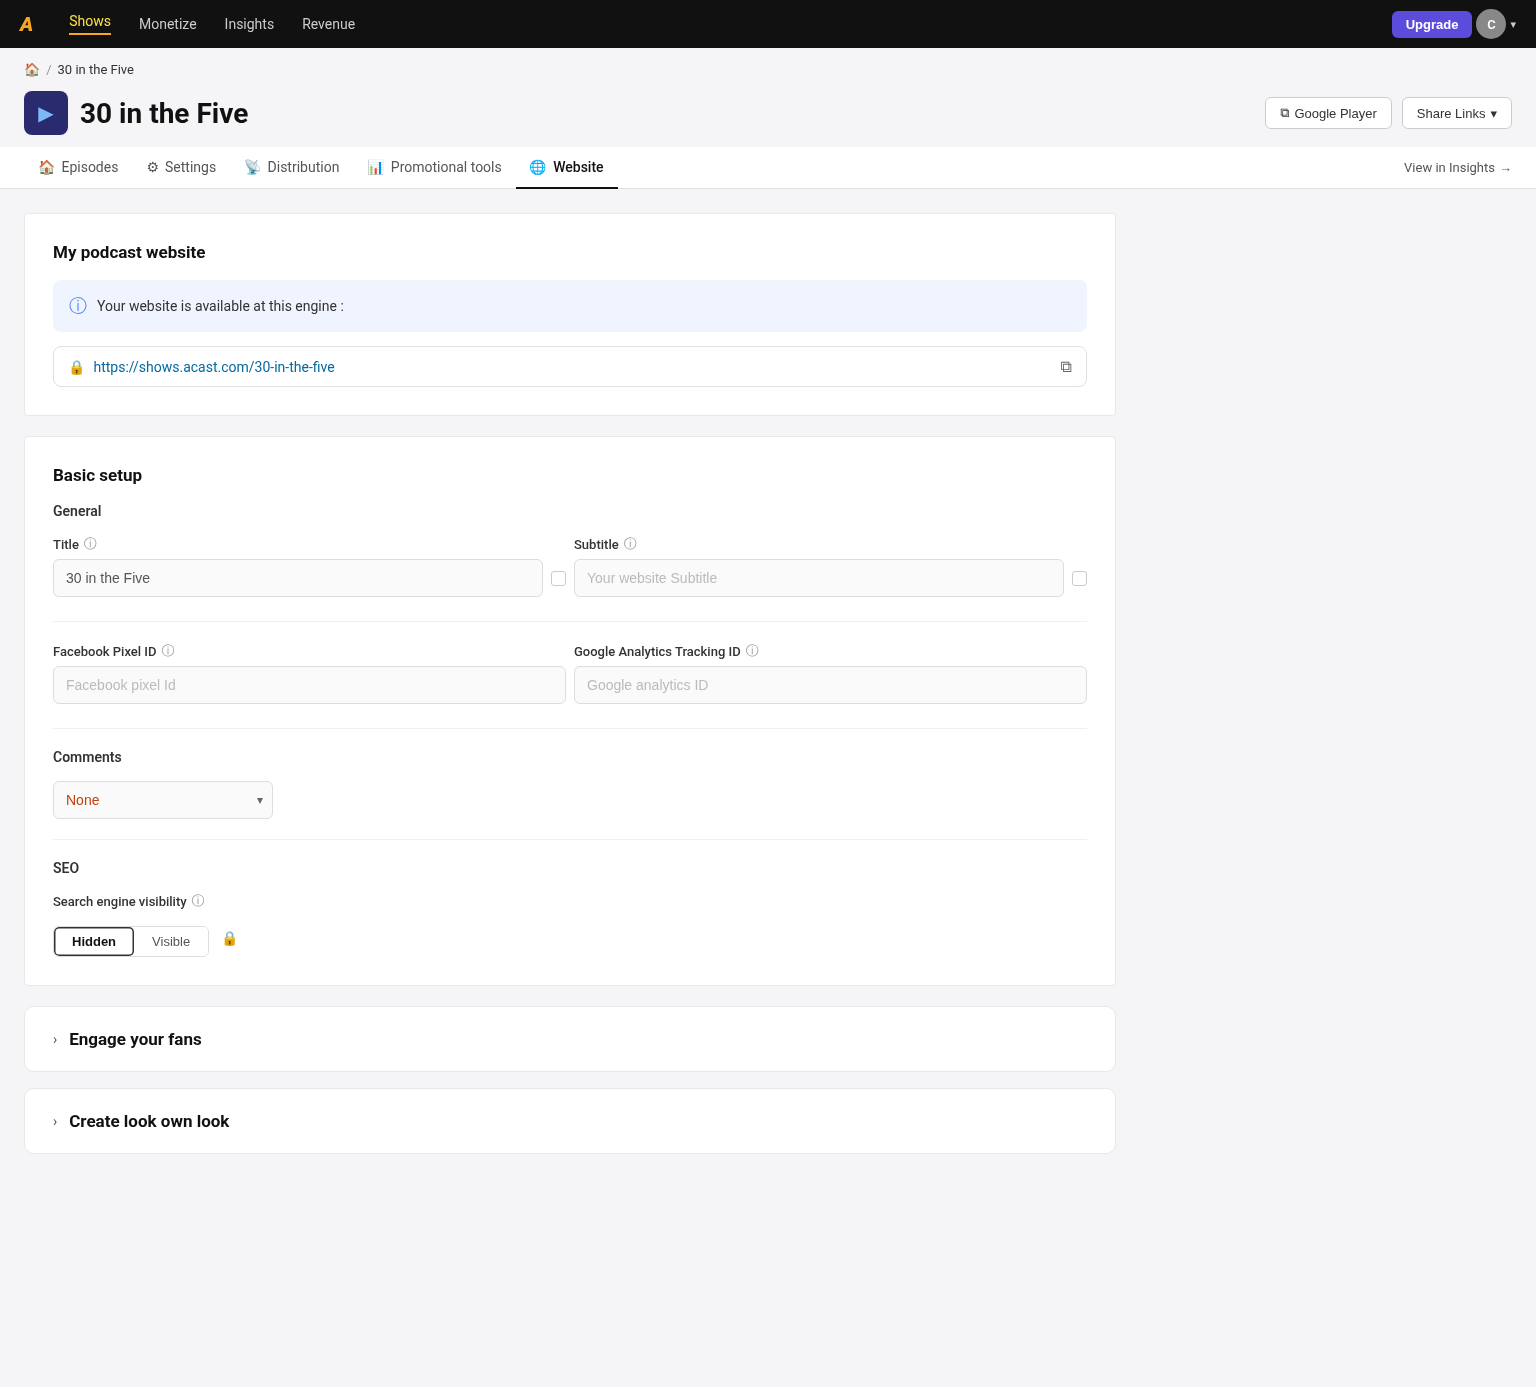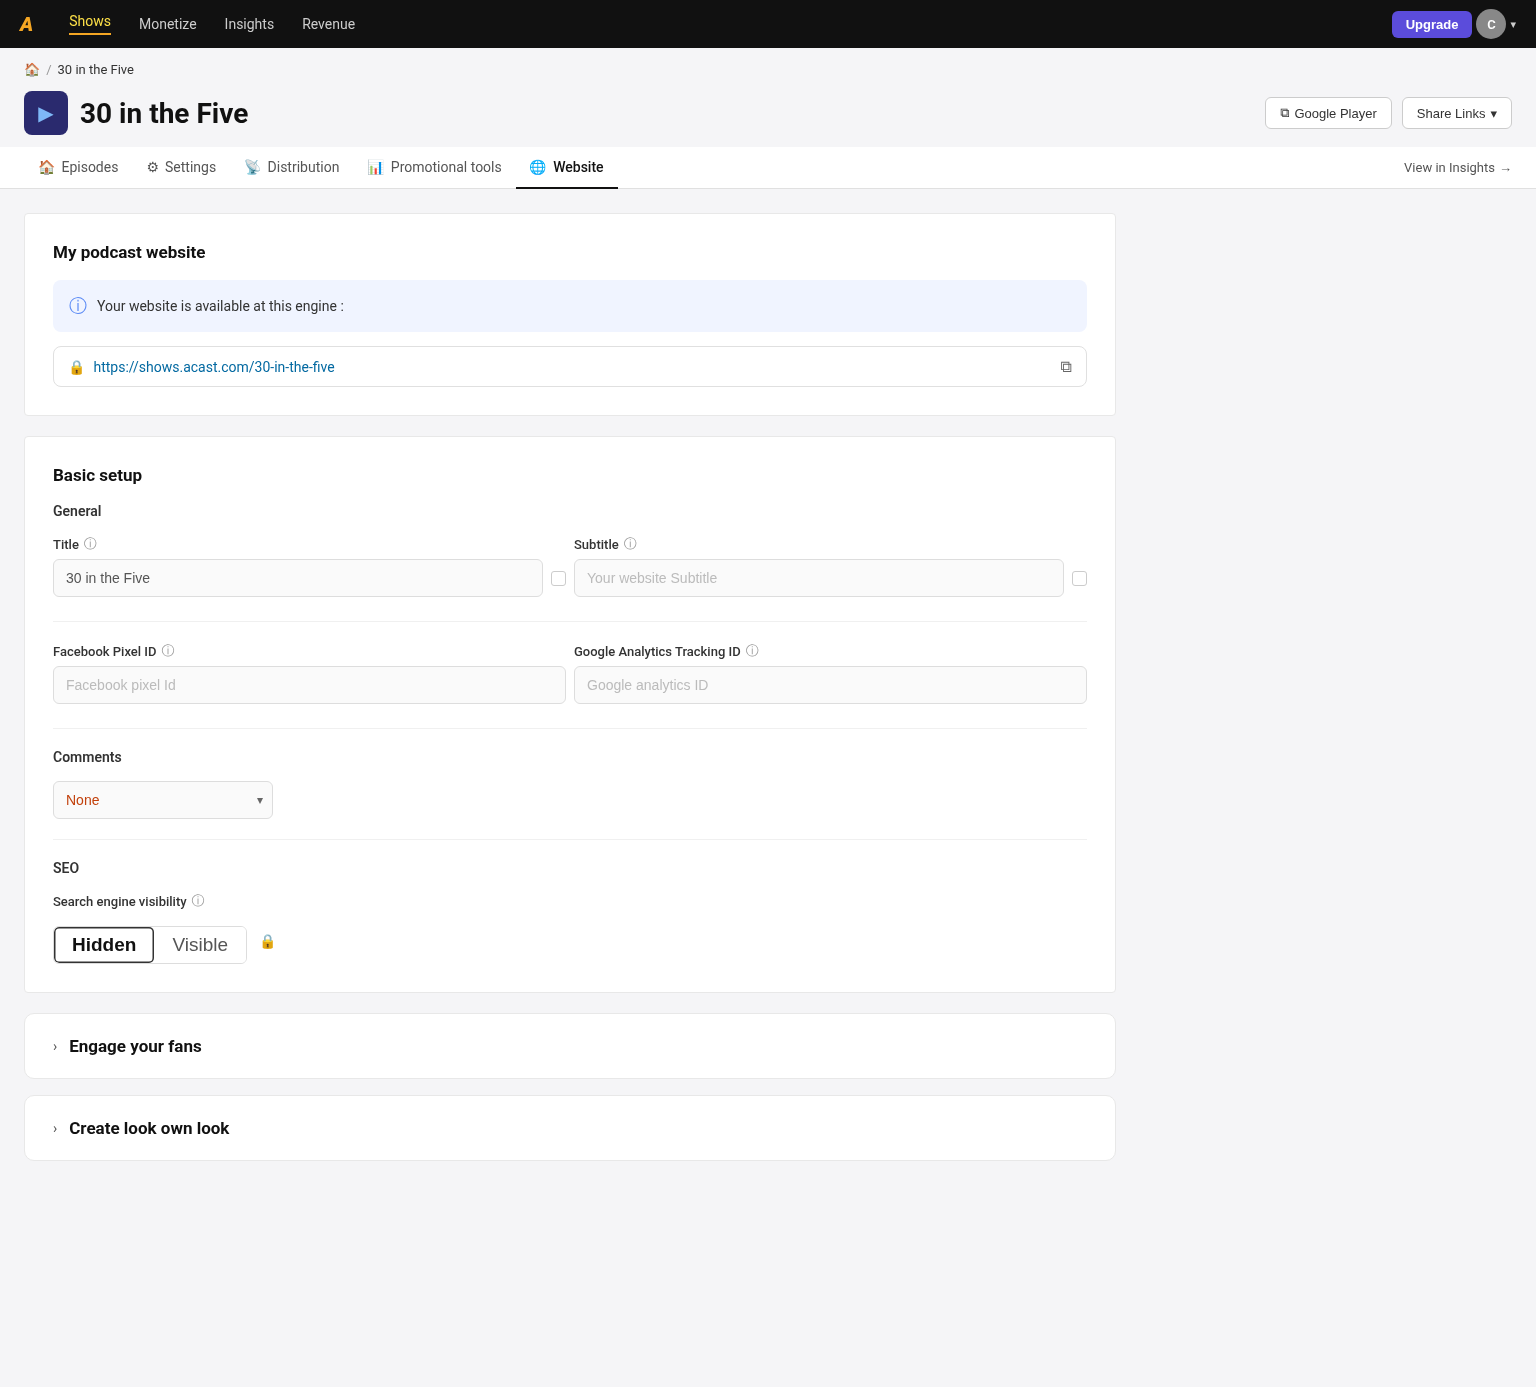--- a/index.html
+++ b/index.html
@@ -67,21 +67,21 @@
     
     .divider { border: none; border-top: 1px solid #f0f0f0; margin: 20px 0; }
 
     
     .select-wrap { position: relative; display: inline-flex; align-items: center; }
     .form-select { border: 1px solid #ddd; border-radius: 6px; padding: 10px 36px 10px 12px; font-size: 14px; color: #c2410c; background: #fafafa; outline: none; appearance: none; min-width: 220px; cursor: pointer; }
     .select-chevron { position: absolute; right: 10px; color: #666; pointer-events: none; font-size: 12px; }
 
     
     .toggle-group { display: flex; border: 1px solid #ddd; border-radius: 6px; overflow: hidden; width: fit-content; margin-top: 8px; }
-    .toggle-btn { padding: 7px 18px; font-size: 19px; cursor: pointer; border: none; background: #fff; color: #555; }
+    .toggle-btn { padding: 7px 18px; font-size: 13px; cursor: pointer; border: none; background: #fff; color: #555; }
     .toggle-btn.active { background: #fff; color: #111; font-weight: 600; box-shadow: inset 0 0 0 1.5px #333; border-radius: 5px; }
     .toggle-lock { color: #888; font-size: 14px; margin-left: 4px; cursor: pointer; }
 
     
     .collapsible { background: #fff; border-radius: 10px; padding: 22px 28px; margin-bottom: 16px; border: 1px solid #e8e8e8; display: flex; align-items: center; gap: 12px; cursor: pointer; }
     .collapsible-chevron { color: #555; font-size: 14px; }
     .collapsible-title { font-size: 17px; font-weight: 700; color: #111; }
   </style>
 </head>
 <body>

